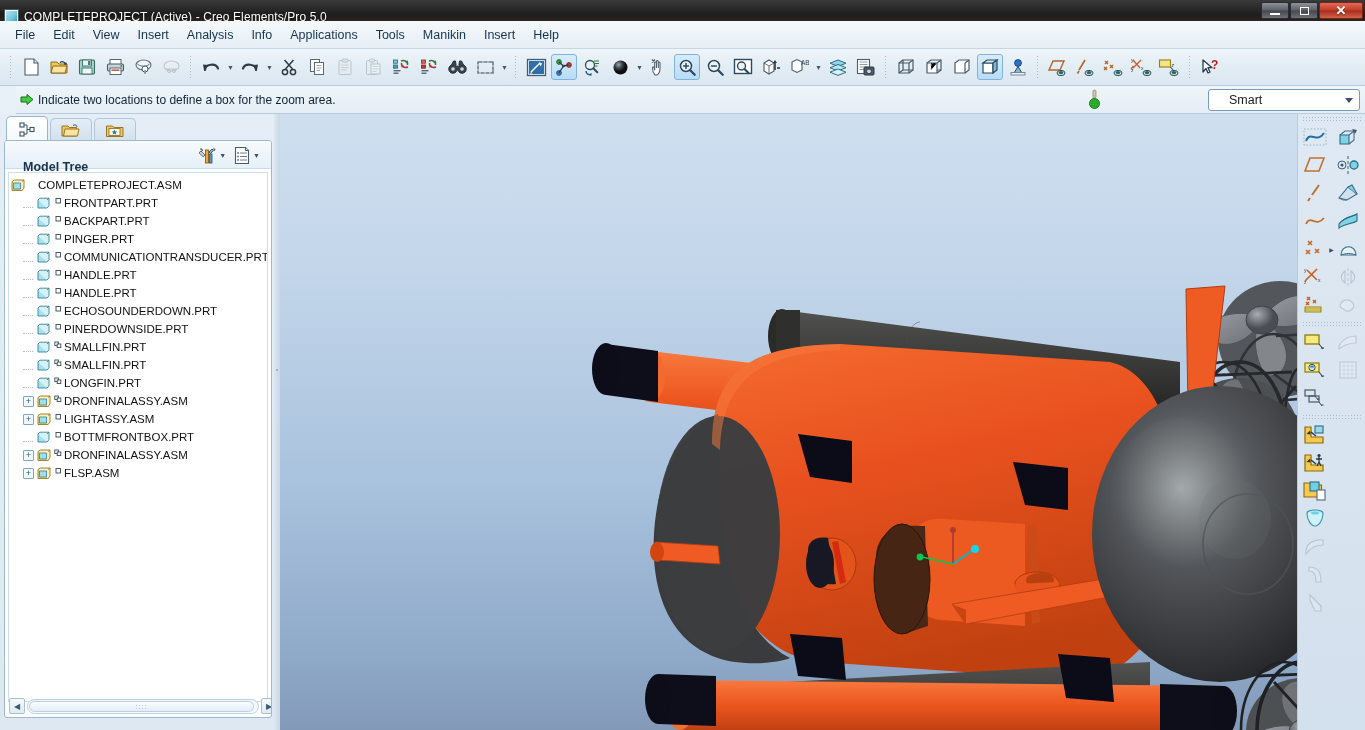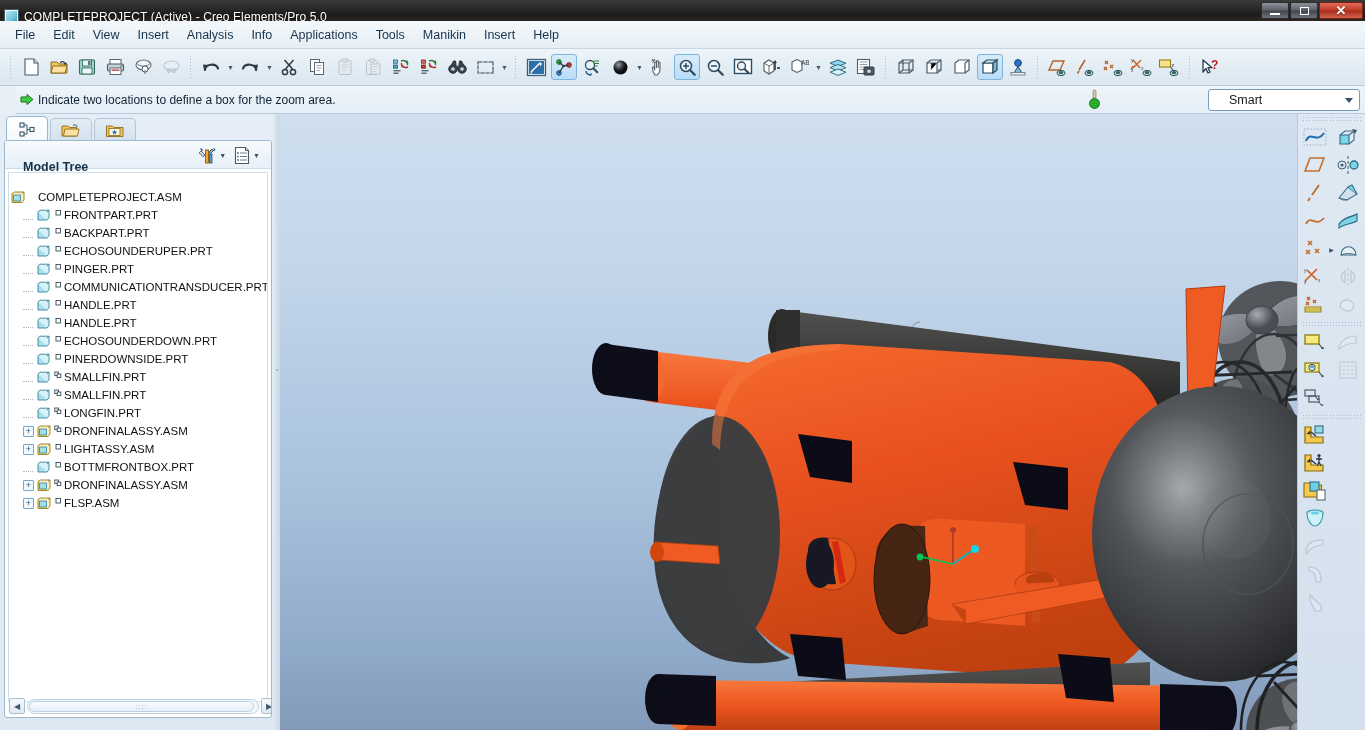--- a/index.html
+++ b/index.html
@@ -146,21 +146,21 @@
     position: relative;
   }
   .tree-title { font-size: 12.5px; font-weight: bold; color: #16334d; margin-left: 18px; margin-top: 24px; }
   .tree-hdr-btns { position: absolute; right: 6px; top: 3px; display: flex; align-items: center; }
   .tree-hdr-btn { width: 22px; height: 22px; display:flex; align-items:center; justify-content:center; }
   .tree-hdr-caret { font-size: 7px; color: #3a506b; margin-right: 5px; }
 
   .tree-body {
     position: absolute; left: 0; top: 28px; width: 266px; bottom: 22px;
     background: #fff; border: 1px solid #cfdfea; margin: 3px;
-    width: 260px; height: 530px; overflow: hidden; padding-top: 15px;
+    width: 260px; height: 530px; overflow: hidden; padding-top: 3px;
   }
   .tree-row {
     display: flex; align-items: center; height: 18px; font-size: 11.5px;
     color: #111; white-space: nowrap; padding-left: 2px;
   }
   .expander {
     width: 11px; height: 11px; border: 1px solid #7ba7c9; background: #f0f8ff;
     display: flex; align-items: center; justify-content: center;
     font-size: 9px; line-height: 1; color: #2b5878; margin-right: 3px; flex: 0 0 auto;
     border-radius: 1px;
@@ -717,35 +717,20 @@
             </div>
             <svg width="15" height="13" viewBox="0 0 15 13" class="node-icon">
               <path d="M1 3h9v8H1z" fill="#a5e2ef" stroke="#3a8294" stroke-width="0.9"></path>
               <path d="M1 3L3 1.2H12V8.8L10 11" fill="#d5f2f8" stroke="#3a8294" stroke-width="0.9"></path>
               <path d="M10 3L12 1.2" stroke="#3a8294" stroke-width="0.9"></path>
             </svg>
             <svg width="9" height="12" viewBox="0 0 9 12" class="mark">
               <rect x="2" y="1.5" width="4.5" height="4.5" fill="none" stroke="#3a4a56" stroke-width="0.9"></rect>
             </svg>
             <span>BACKPART.PRT</span>
-          </div>
-          <div class="tree-row">
-            <div class="indent"></div>
-            <div class="expander-spacer">
-              <div style="border-top:1px dotted #a9bccb;height:1px;margin-top:9px;width:10px;"></div>
-            </div>
-            <svg width="15" height="13" viewBox="0 0 15 13" class="node-icon">
-              <path d="M1 3h9v8H1z" fill="#a5e2ef" stroke="#3a8294" stroke-width="0.9"></path>
-              <path d="M1 3L3 1.2H12V8.8L10 11" fill="#d5f2f8" stroke="#3a8294" stroke-width="0.9"></path>
-              <path d="M10 3L12 1.2" stroke="#3a8294" stroke-width="0.9"></path>
-            </svg>
-            <svg width="9" height="12" viewBox="0 0 9 12" class="mark">
-              <rect x="2" y="1.5" width="4.5" height="4.5" fill="none" stroke="#3a4a56" stroke-width="0.9"></rect>
-            </svg>
-            <span>ECHOSOUNDERUPER.PRT</span>
           </div>
           <div class="tree-row">
             <div class="indent"></div>
             <div class="expander-spacer">
               <div style="border-top:1px dotted #a9bccb;height:1px;margin-top:9px;width:10px;"></div>
             </div>
             <svg width="15" height="13" viewBox="0 0 15 13" class="node-icon">
               <path d="M1 3h9v8H1z" fill="#a5e2ef" stroke="#3a8294" stroke-width="0.9"></path>
               <path d="M1 3L3 1.2H12V8.8L10 11" fill="#d5f2f8" stroke="#3a8294" stroke-width="0.9"></path>
               <path d="M10 3L12 1.2" stroke="#3a8294" stroke-width="0.9"></path>

